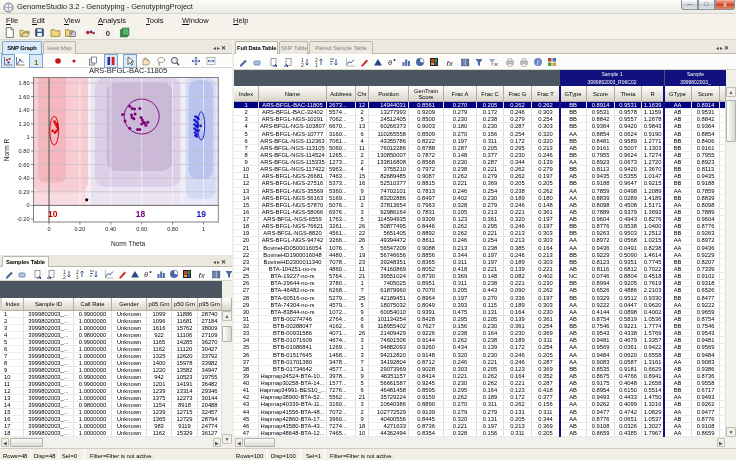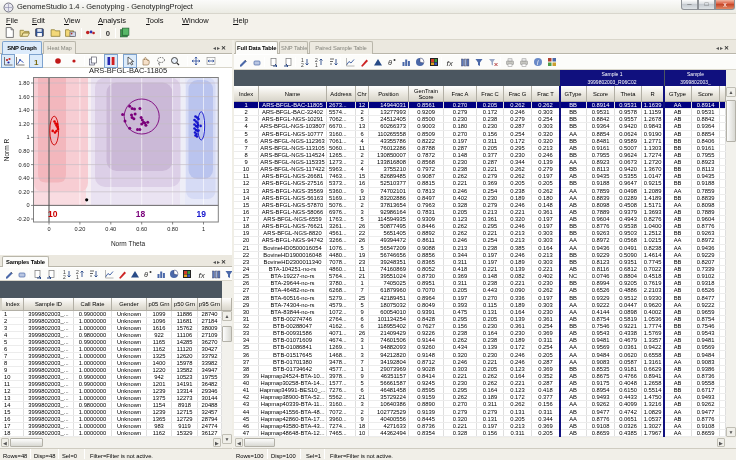--- a/index.html
+++ b/index.html
@@ -40,21 +40,21 @@
 .status{background:#f1efe8;border-top:1px solid #cfccc1;font-size:5.8px;color:#000;}
 .status span{position:absolute;top:4px;}
 .statussep{position:absolute;top:2px;width:1px;height:10px;background:#c9c6bb;border-right:1px solid #fff;}
 </style></head><body>
 
 <div id="titlebar" class="abs"></div>
 <svg class="abs" style="left:3px;top:2px" width="11" height="11" viewBox="0 0 11 11">
     <circle cx="5.5" cy="5.5" r="4.5" fill="#e8e8f0" stroke="#556" stroke-width="0.8"></circle>
     <path d="M2 5.5 h7 M5.5 2 v7" stroke="#88a" stroke-width="0.6"></path>
   </svg>
-<div id="titletxt" class="abs">GenomeStudio 1.4 - Genotyping - GenotypingProject</div>
+<div id="titletxt" class="abs">GenomeStudio 3.2 - Genotyping - GenotypingProject</div>
 <div id="btnmin" class="winbtn abs">─</div>
 <div id="btnmax" class="winbtn abs">□</div>
 <div id="btncls" class="winbtn abs" style="font-size:7px">x</div>
 <div id="menubar" class="abs">
 <span style="left:6px"><u>F</u>ile</span>
 <span style="left:32px"><u>E</u>dit</span>
 <span style="left:64px"><u>V</u>iew</span>
 <span style="left:98px"><u>A</u>nalysis</span>
 <span style="left:146px"><u>T</u>ools</span>
 <span style="left:182px"><u>W</u>indow</span>

